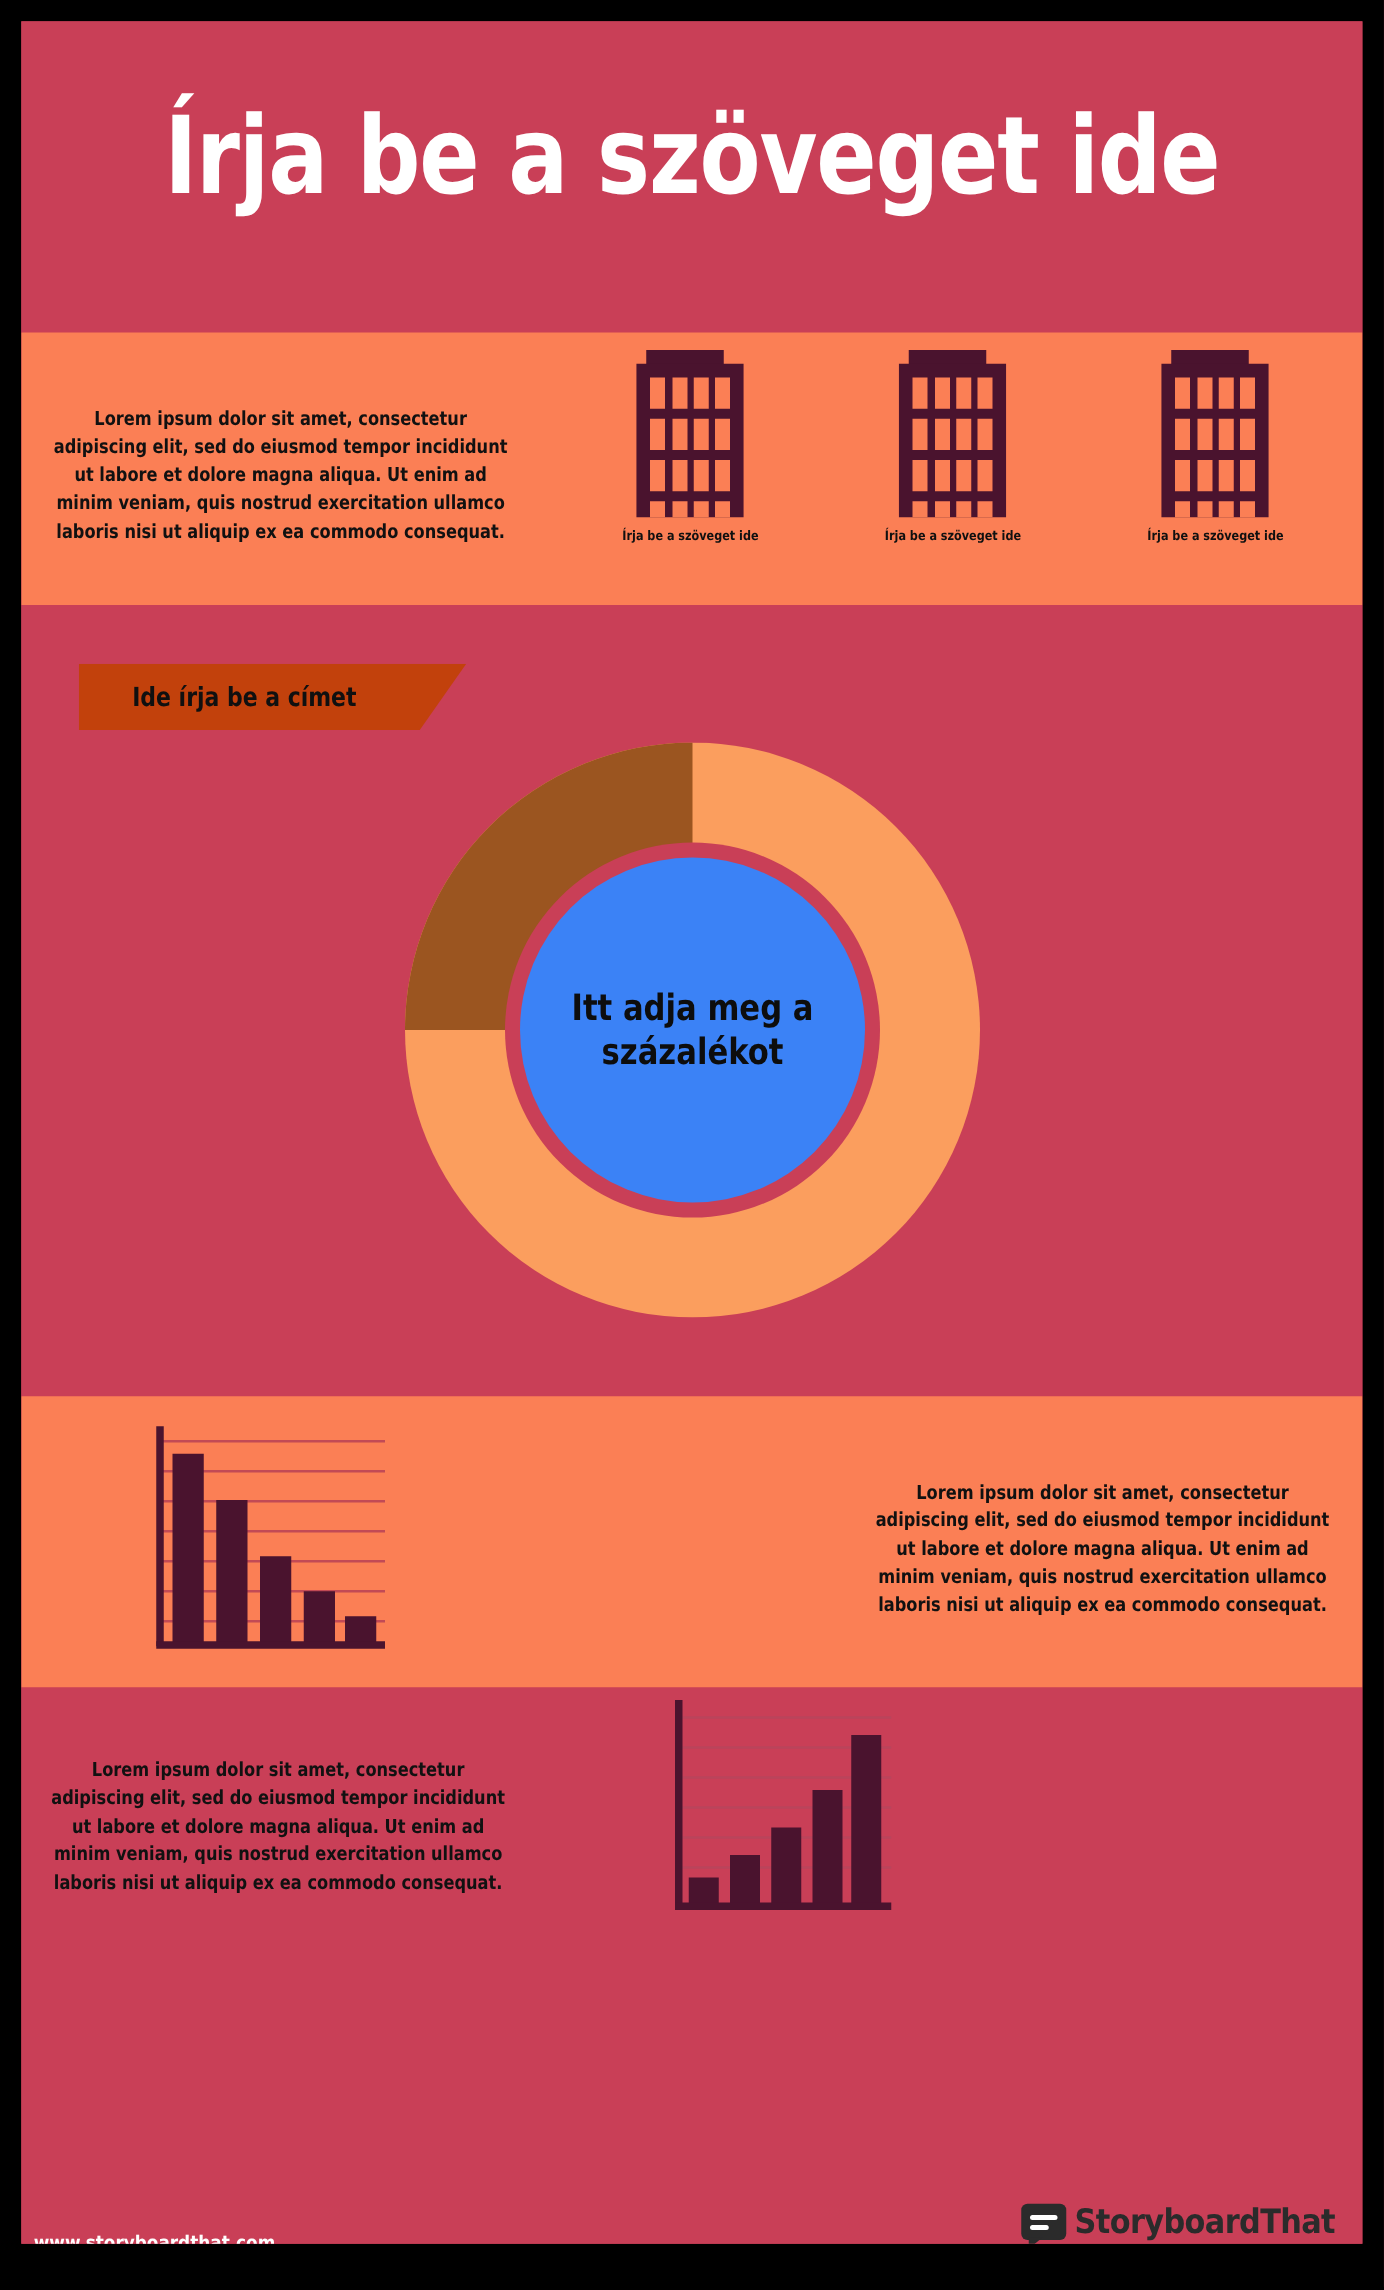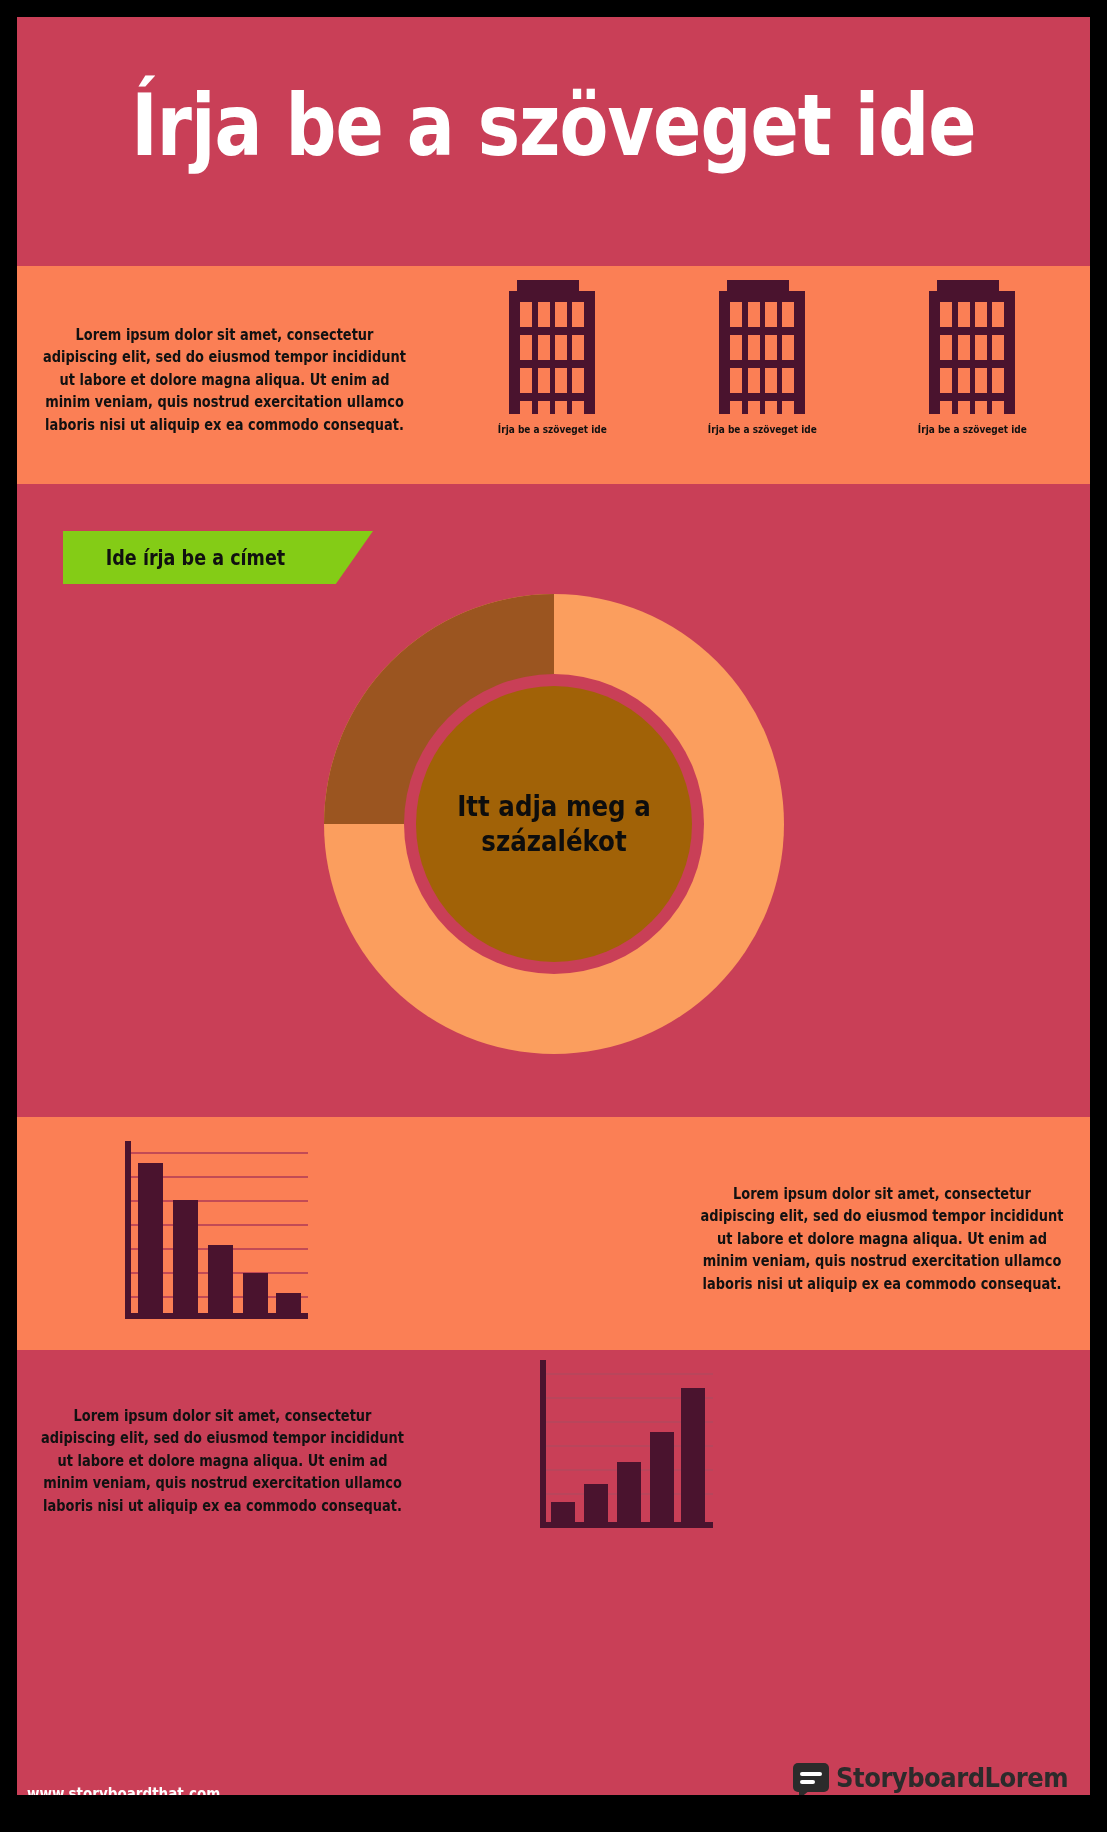--- a/index.html
+++ b/index.html
@@ -40,40 +40,40 @@
     margin-top:9px;color:#101010;font-size:10.5px;font-weight:bold;
     font-family:"DejaVu Sans Condensed","Liberation Sans",sans-serif;
     white-space:nowrap;transform:scaleX(0.95);
   }
   
   .donut-section{
     position:absolute;left:0;top:467px;width:100%;height:633px;background:#C93F57;
   }
   .ribbon{
     position:absolute;left:46px;top:47px;width:310px;height:53px;
-    background:#84cc16;
+    background:#c2410c;
     clip-path:polygon(0 0,100% 0,88% 100%,0 100%);
     display:flex;align-items:center;
   }
   .ribbon-text{
     margin-left:36px;color:#101010;font-size:21px;font-weight:bold;
     font-family:"DejaVu Sans Condensed","Liberation Sans",sans-serif;
     transform:scaleX(0.93);white-space:nowrap;
   }
   .donut-wrap{
     position:absolute;left:50%;top:110px;transform:translateX(-50%);
     width:460px;height:460px;
   }
   .donut-hole-ring{
     position:absolute;left:80px;top:80px;width:300px;height:300px;
     border-radius:50%;background:#C93F57;
   }
   .donut-hole{
     position:absolute;left:92px;top:92px;width:276px;height:276px;
-    border-radius:50%;background:#a16207;
+    border-radius:50%;background:#3b82f6;
     display:flex;align-items:center;justify-content:flex-end;
   }
   .donut-center-text{
     text-align:center;color:#0D0D0D;font-size:29px;font-weight:bold;line-height:1.22;
     font-family:"DejaVu Sans Condensed","Liberation Sans",sans-serif;
     padding:0 22px;transform:scaleX(0.94);
   }
   
   .band-bar1{
     position:absolute;left:0;top:1100px;width:100%;height:233px;background:#FB7F55;
@@ -292,18 +292,18 @@
     </svg>
 
     <div class="footer-url">www.storyboardthat.com</div>
 
     <div class="logo">
       <div class="logo-bubble">
         <span class="l1"></span>
           <span class="l2"></span>
       </div>
       <div class="logo-text">
-        <span>Storyboard</span><span class="that">Lorem</span>
+        <span>Storyboard</span><span class="that">That</span>
       </div>
     </div>
   </div>
 
 </div>
 
 </body></html>

